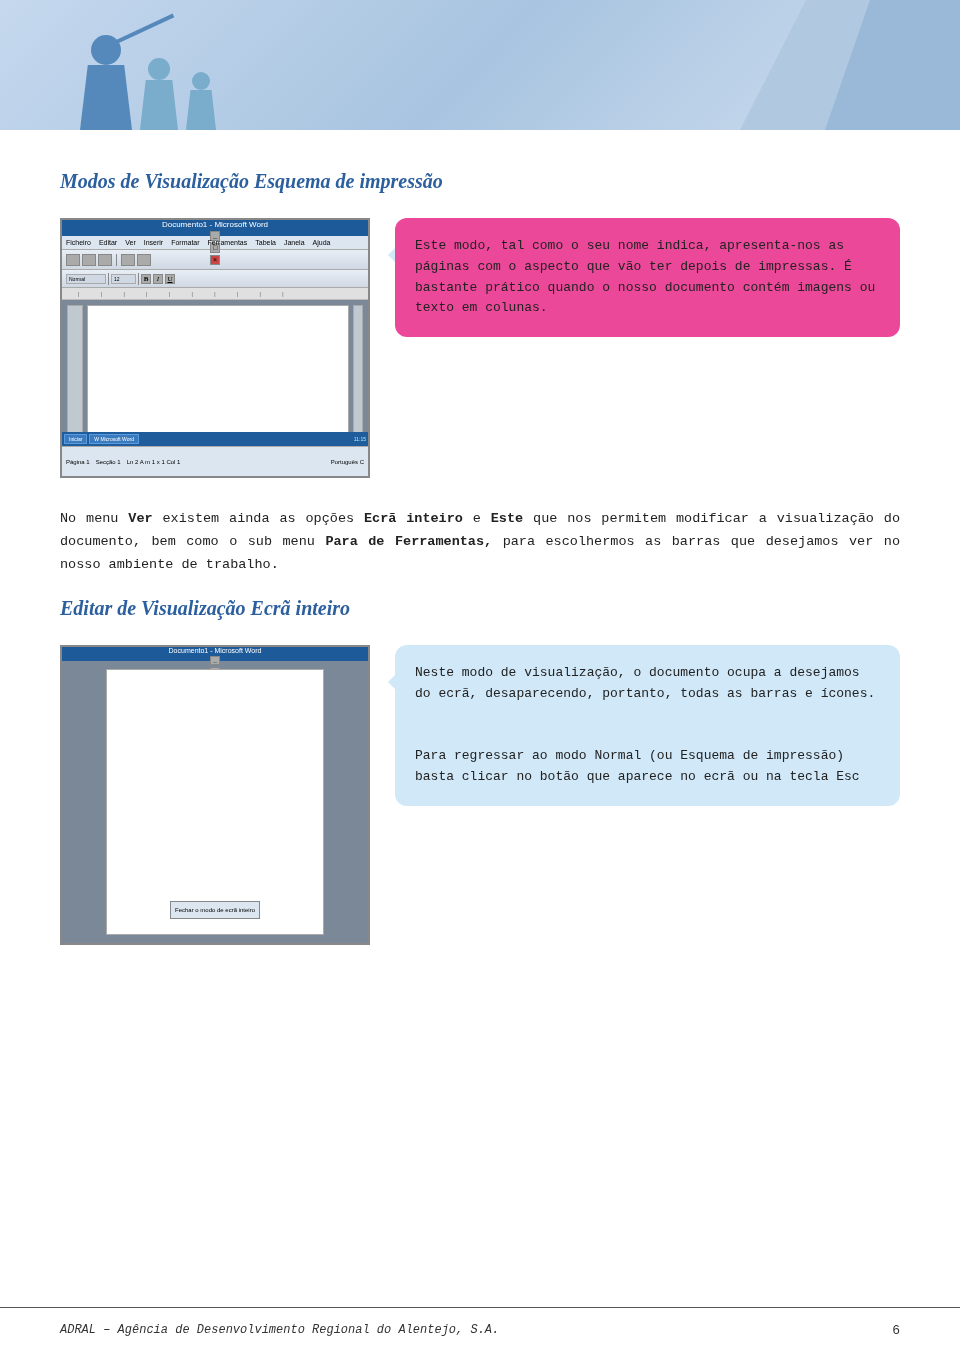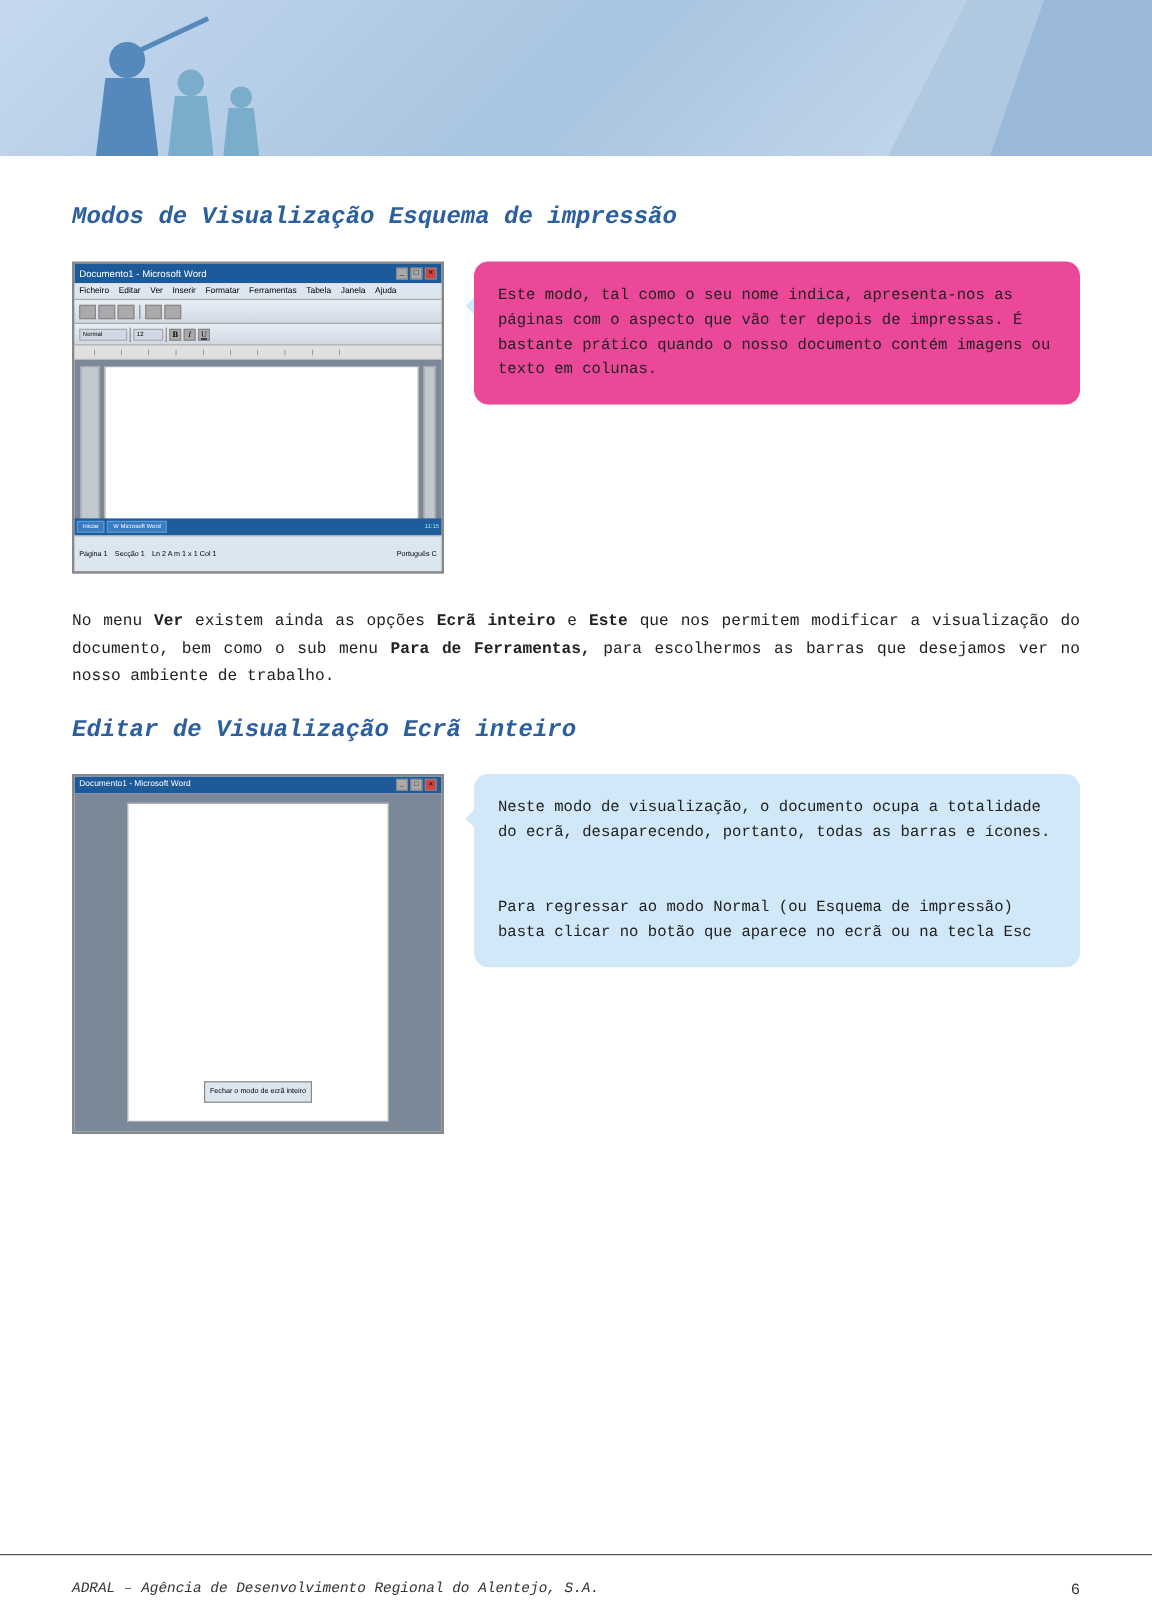--- a/index.html
+++ b/index.html
@@ -28,21 +28,21 @@
       background: linear-gradient(135deg, #c5d8ee 0%, #a8c4e0 50%, #d0dff0 100%);
     }
 
     
     .main-content {
       padding: 30px 60px;
     }
 
     
     .section-title {
-      font-family: Liberation Mono, monospace;
+      font-family: Liberation Serif, serif;
       font-size: 20px;
       font-weight: bold;
       font-style: italic;
       color: #2c5f9e;
       margin-bottom: 25px;
       margin-top: 10px;
     }
 
     
     .section-row {
@@ -64,20 +64,21 @@
       flex-shrink: 0;
     }
 
     .word-titlebar {
       height: 16px;
       background: #1c5a9a;
       display: flex;
       align-items: center;
       padding: 0 4px;
       gap: 2px;
+      flex-direction: column;
     }
 
     .word-titlebar-text {
       color: white;
       font-size: 8px;
       font-family: Arial, sans-serif;
       flex: 1;
     }
 
     .word-titlebar-btn {
@@ -303,21 +304,21 @@
       border: 7px solid transparent;
       border-right-color: #d0e8f8;
     }
 
     
     .footer {
       position: absolute;
       bottom: 0;
       left: 0;
       right: 0;
-      height: 57px;
+      height: 45px;
       border-top: 1px solid #555;
       display: flex;
       align-items: center;
       justify-content: space-between;
       padding: 0 60px;
     }
 
     .footer-text {
       font-family: 'Courier New', Courier, monospace;
       font-size: 12px;
@@ -474,21 +475,21 @@
       <div class="fullscreen-area">
         <div class="fullscreen-page">
           <div class="fullscreen-btn">
             <span class="fullscreen-btn-text">Fechar o modo de ecrã inteiro</span>
           </div>
         </div>
       </div>
     </div>
 
     <div class="callout-box-2">
-      <span>Neste modo de visualização, o documento ocupa a totalidade do ecrã, desaparecendo, portanto, todas as barras e ícones.</span>
+      <span>Neste modo de visualização, o documento ocupa a desejamos do ecrã, desaparecendo, portanto, todas as barras e ícones.</span>
       <div class="callout-separator"></div>
       <br>
       <span>Para regressar ao modo Normal (ou Esquema de impressão) basta clicar no botão que aparece no ecrã ou na tecla Esc</span>
     </div>
   </div>
 
 </div>
 
 <div class="footer">
   <span class="footer-text">ADRAL – Agência de Desenvolvimento Regional do Alentejo, S.A.</span>

